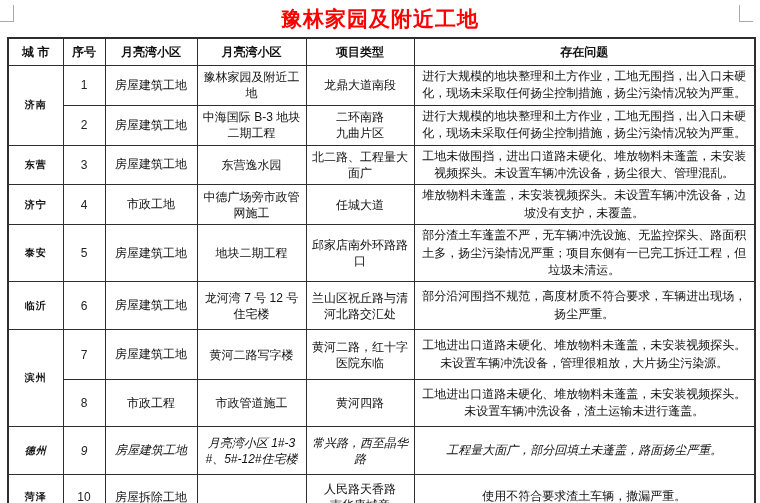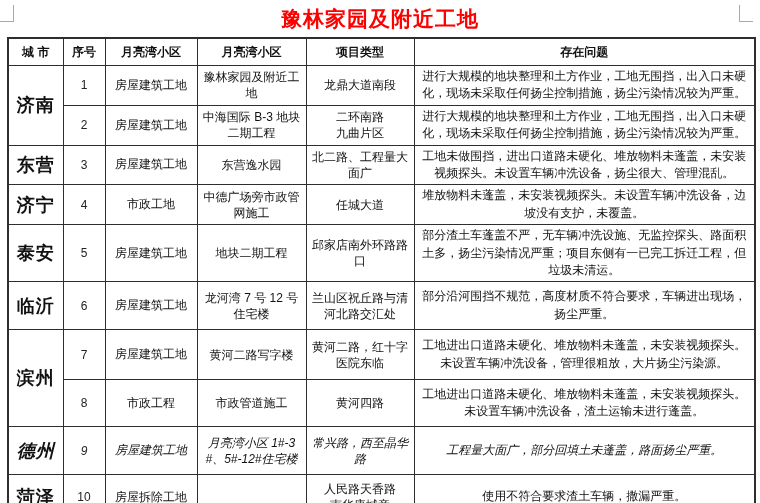--- a/index.html
+++ b/index.html
@@ -58,21 +58,21 @@
     padding: 1px 3px;
     overflow: hidden;
     word-break: break-all;
   }
   .site-table th {
     font-weight: bold;
     height: 24px;
   }
   td.city {
     font-weight: bold;
-    font-size: 18px;
+    font-size: 10px;
     letter-spacing: 1px;
   }
   td.num {
     color: #222;
   }
   td.wrapcell {
     white-space: pre-line;
     line-height: 1.35;
   }
   td.problems {

